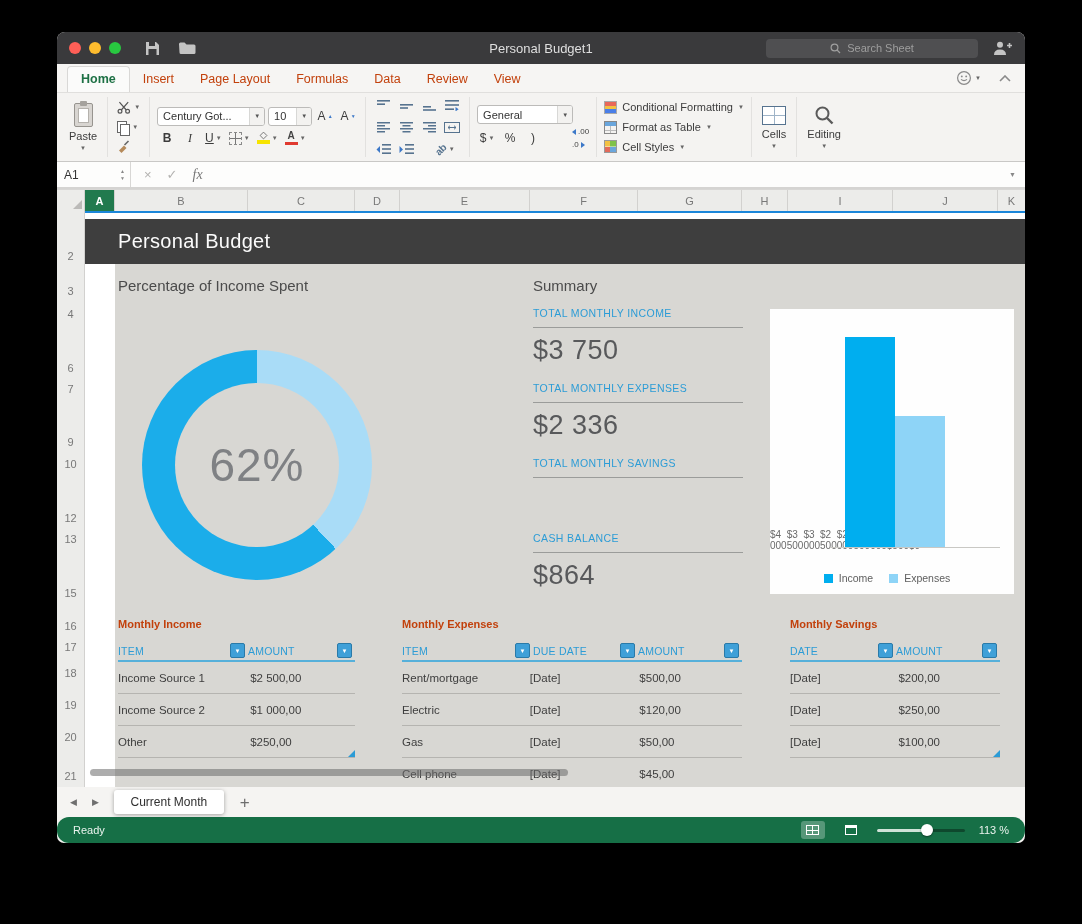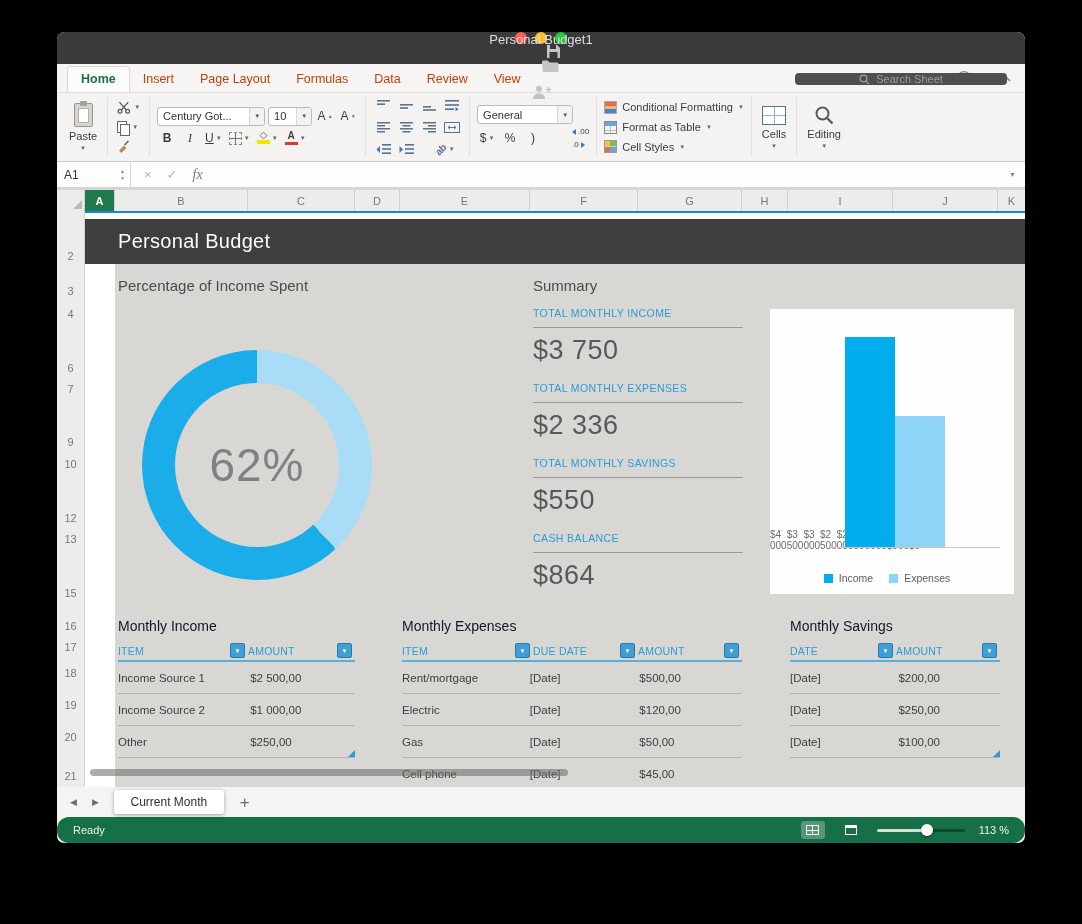--- a/index.html
+++ b/index.html
@@ -1,20 +1,20 @@
 <!DOCTYPE html>
 <html><head>
 <meta charset="utf-8">
 <style>
 * {margin:0;padding:0;box-sizing:border-box;cursor:default;}
 html,body {width:1082px;height:924px;background:#000;font-family:"Liberation Sans","DejaVu Sans",sans-serif;overflow:hidden;}
 .window {position:absolute;left:57px;top:32px;width:968px;height:811px;border-radius:8px 8px 7px 7px;overflow:hidden;background:#f4f3f1;box-shadow:0 18px 50px rgba(0,0,0,.65);}
 
 
-.titlebar {height:32px;background:#3a3a3c;display:flex;align-items:center;position:relative;padding:0 4px;flex-direction:column;}
+.titlebar {height:32px;background:#3a3a3c;display:flex;align-items:center;position:relative;padding:0 12px;}
 .traffic {display:flex;gap:8px;}
 .tl {width:12px;height:12px;border-radius:50%;display:inline-block;}
 .tl.red{background:#ff5f57}.tl.yellow{background:#febc2e}.tl.green{background:#28c840}
 .tb-ic {margin-left:24px;display:flex;align-items:center;}
 .wintitle {position:absolute;left:50%;transform:translateX(-50%);color:#dfdfdf;font-size:13px;}
 .searchbox {margin-left:auto;width:212px;height:19px;background:#4f4f51;border-radius:4px;display:flex;align-items:center;justify-content:center;gap:6px;color:#9e9e9e;font-size:11px;margin-right:14px;}
 
 
 .tabrow {height:29px;background:#f6f5f3;display:flex;align-items:flex-end;padding-left:10px;border-bottom:1px solid #e0dfdd;}
 .rtab {padding:5px 13px 6px;font-size:12.5px;color:#c2410c;}
@@ -93,21 +93,21 @@
 .sum-value {font-size:27px;color:#58595b;margin-top:7px;letter-spacing:.5px;}
 .chart-panel {position:absolute;left:685px;top:98px;width:244px;height:285px;background:#fefefe;}
 .yticks {position:absolute;left:0;top:8px;width:52px;height:234px;display:flex;flex-direction:row;justify-content:space-between;align-items:flex-end;font-size:10px;color:#6a6a6a;}
 .plot {position:absolute;left:60px;top:14px;width:170px;height:225px;border-bottom:1px solid #c9c8c4;}
 .bar {position:absolute;bottom:0;width:50px;}
 .bar.b0{left:15px}.bar.b1{left:65px}
 .legend {position:absolute;left:0;right:0;bottom:10px;display:flex;justify-content:center;align-items:center;gap:6px;font-size:10.5px;color:#5e5e5e;}
 .chip {width:9px;height:9px;display:inline-block;}
 .chip+span {margin-right:10px;}
 .sheet-table {position:absolute;}
-.tbl-heading {font-size:14px;color:#0f172a;height:20px;}
+.tbl-heading {font-size:11px;color:#c2410c;height:20px;font-weight:bold;}
 .thead {display:flex;margin-top:5px;border-bottom:2px solid #56b0da;padding-bottom:2px;}
 .th {display:flex;align-items:center;justify-content:space-between;font-size:10.5px;color:#2c9cd6;padding-right:3px;letter-spacing:.2px;}
 .filter {width:15px;height:15px;background:#3fa0d8;border:1px solid #2a7aa8;border-radius:2px;color:#fff;font-size:6px;display:flex;align-items:center;justify-content:center;flex:none;}
 .trow {display:flex;height:32px;align-items:center;border-bottom:1px solid #b5b4b0;font-size:11.5px;color:#3e3e3e;}
 .td {overflow:hidden;white-space:nowrap;}
 .td.amt {padding-right:48px;margin-left:7px;}
 .corner-tri {position:absolute;right:0;top:132px;border-left:7px solid transparent;border-bottom:7px solid #2c9cd6;width:0;height:0;}
 .hscroll {position:absolute;left:5px;top:558px;width:478px;height:7px;background:rgba(105,105,105,.55);border-radius:4px;z-index:9;}
 
 
@@ -501,21 +501,20 @@
         <div class="sum-item">
           <div class="sum-label">TOTAL MONTHLY INCOME</div>
           <div class="sum-value">$3 750</div>
         </div>
         <div class="sum-item">
           <div class="sum-label">TOTAL MONTHLY EXPENSES</div>
           <div class="sum-value">$2 336</div>
         </div>
         <div class="sum-item">
           <div class="sum-label">TOTAL MONTHLY SAVINGS</div>
-          <div class="sum-value">$550</div>
         </div>
         <div class="sum-item">
           <div class="sum-label">CASH BALANCE</div>
           <div class="sum-value">$864</div>
         </div>
       </div>
 
       <div class="chart-panel">
         <div class="yticks">
           <span>$4 000</span>

